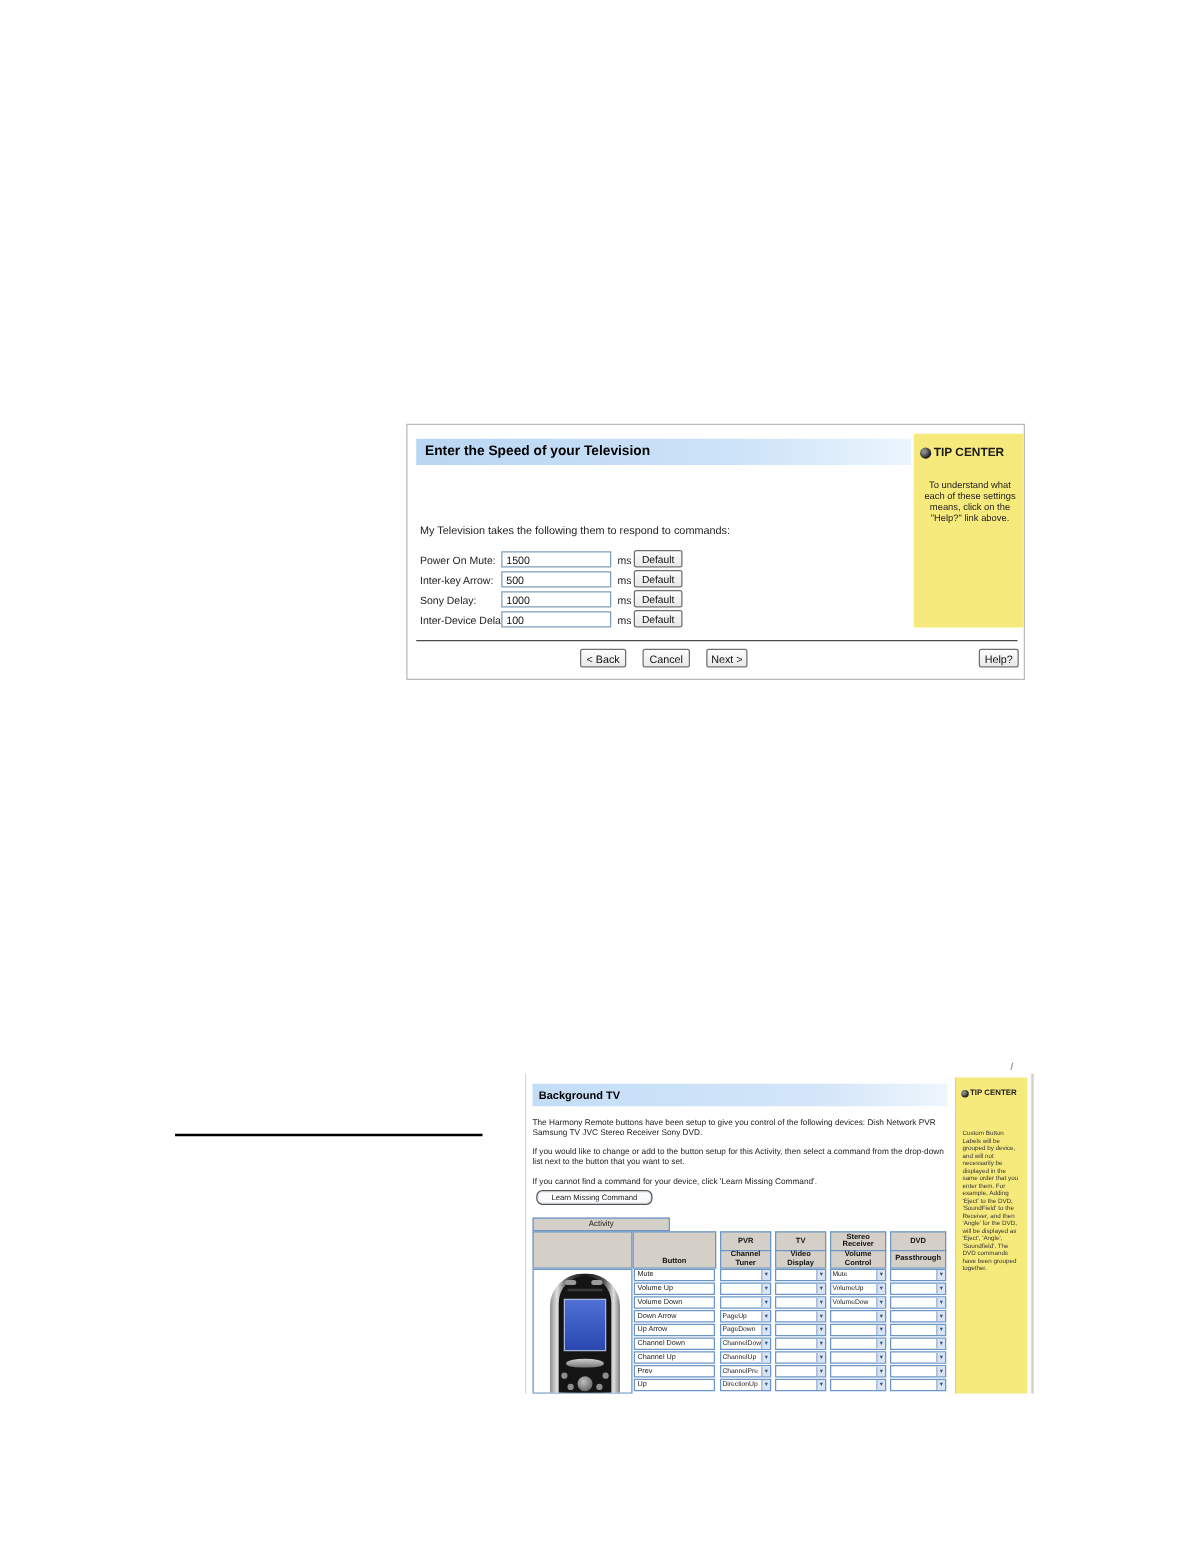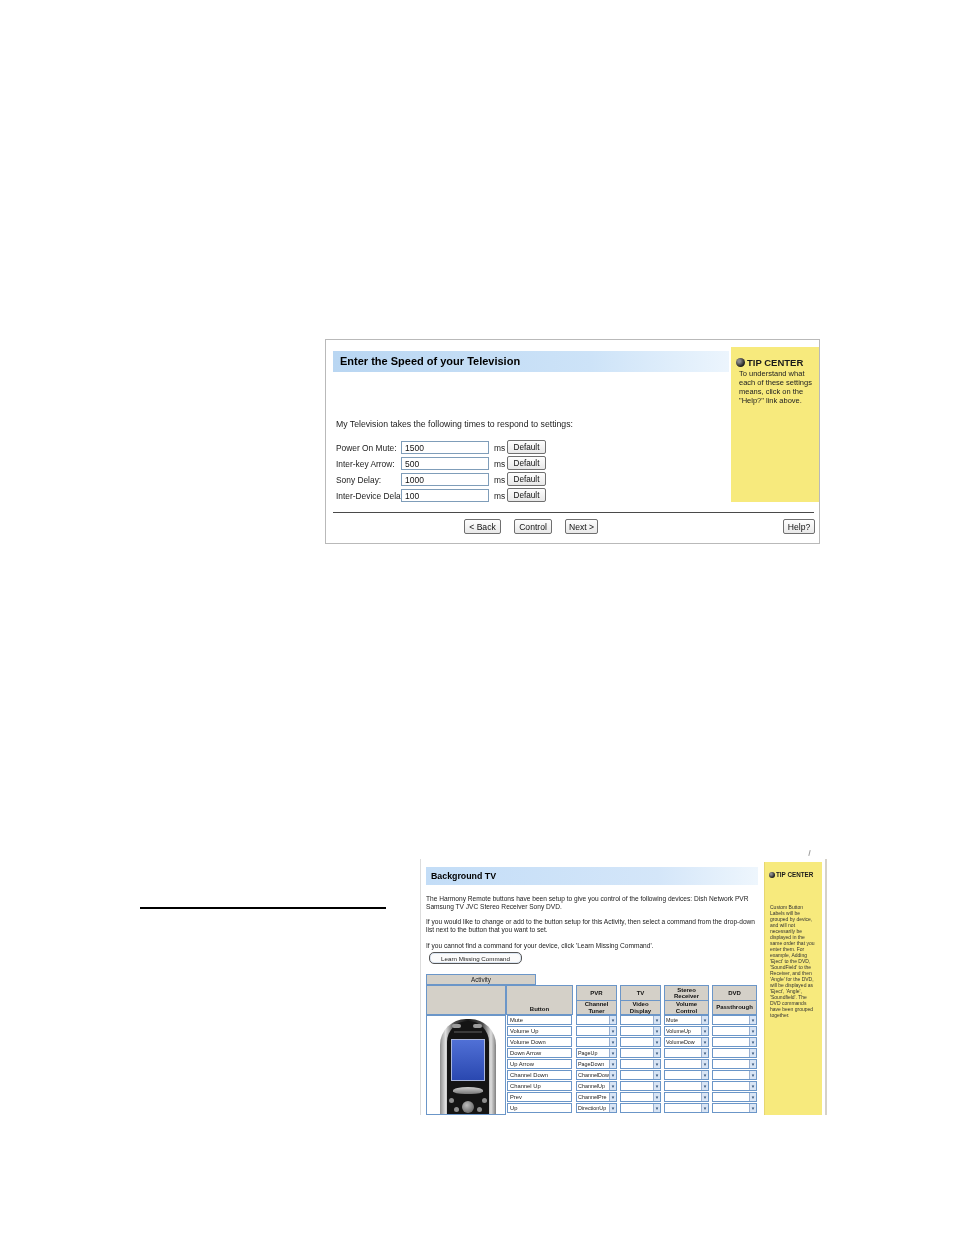--- a/index.html
+++ b/index.html
@@ -5,21 +5,21 @@
   * { margin:0; padding:0; box-sizing:border-box; }
   html,body { width:954px; height:1235px; background:#ffffff; font-family:"Liberation Sans", sans-serif; }
   .page { position:relative; width:954px; height:1235px; background:#fff; overflow:hidden;margin-top:14px; }
 
   
   .dlg1 { position:absolute; left:325px; top:325px; width:495px; height:205px; background:#fff; border:1px solid #b9b9b9; }
   .dlg1-title { position:absolute; left:7px; top:11px; width:396px; height:21px; background:linear-gradient(90deg,#b9d6f2 0%,#cde3f8 65%,#ecf5fd 100%); font-size:11px; font-weight:bold; color:#000; line-height:21px; padding-left:7px; }
   .tip1 { position:absolute; left:405px; top:7px; width:88px; height:155px; background:#f7ea7d; }
   .tip-head1 { position:absolute; left:5px; top:10px; font-size:9.5px; font-weight:bold; color:#1a1a1a; display:flex; align-items:center; gap:2px; }
   .bulb { display:inline-block; width:9px; height:9px; border-radius:50%; background:radial-gradient(circle at 35% 35%, #8a8a8a 15%, #1a1a1a 70%); }
-  .tip-text1 { position:absolute; left:8px; top:22px; width:74px; font-size:7.5px; line-height:9px; color:#222; }
+  .tip-text1 { position:absolute; left:8px; top:36px; width:74px; font-size:7.5px; line-height:9px; color:#222;text-align:center; }
   .intro { position:absolute; left:10px; top:46px; width:390px; font-size:8.7px; line-height:10.5px; color:#222; }
   .sub   { position:absolute; left:10px; top:79px; width:390px; font-size:8.7px; color:#222; }
   .frow  { position:absolute; left:10px; height:14px; }
   .frow label { position:absolute; left:0; top:2px; width:68px; font-size:8.4px; color:#222; white-space:nowrap; }
   .frow input { position:absolute; left:65px; top:0; width:88px; height:13px; border:1px solid #7f9db9; font-size:8.5px; font-family:"Liberation Sans",sans-serif; padding-left:3px; color:#111; background:#fff; }
   .frow .ms { position:absolute; left:158px; top:2px; font-size:8.4px; color:#222; }
   .frow .defbtn { position:absolute; left:171px; top:-1px; width:39px; height:14px; border:1px solid #6f6f6f; border-radius:2px; background:linear-gradient(180deg,#fdfdfd,#e8e8e8); font-size:8.2px; font-family:"Liberation Sans",sans-serif; color:#111; line-height:11px; }
   .dlg1-hr { position:absolute; left:7px; top:172px; width:481px; height:1px; background:#4a4a4a; }
   .wbtn { position:absolute; top:179px; height:15px; border:1px solid #6f6f6f; border-radius:2px; background:linear-gradient(180deg,#fdfdfd,#e9e9e9); font-size:8.6px; font-family:"Liberation Sans",sans-serif; color:#111; }
   .btn-back { left:138px; width:37px; }
@@ -83,21 +83,21 @@
     <div class="dlg1-title">Enter the Speed of your Television</div>
 
     <aside class="tip1">
       <div class="tip-head1">
         <span class="bulb"></span>
         <span>TIP CENTER</span>
       </div>
       <p class="tip-text1">To understand what each of these settings means, click on the "Help?" link above.</p>
     </aside>
 
-    <p class="sub">My Television takes the following times to respond to settings:</p>
+    <p class="sub">My Television takes the following them to respond to commands:</p>
 
     <div class="frow" style="top:101px">
       <label>Power On Mute:</label>
       <input value="1500" style="">
       <span class="ms">ms</span>
       <button class="defbtn">Default</button>
     </div>
     <div class="frow" style="top:117px">
       <label>Inter-key Arrow:</label>
       <input value="500" style="">
@@ -112,21 +112,21 @@
     </div>
     <div class="frow" style="top:149px">
       <label>Inter-Device Delay:</label>
       <input value="100" style="">
       <span class="ms">ms</span>
       <button class="defbtn">Default</button>
     </div>
 
     <div class="dlg1-hr"></div>
     <button class="wbtn btn-back">&lt; Back</button>
-    <button class="wbtn btn-cancel">Control</button>
+    <button class="wbtn btn-cancel">Cancel</button>
     <button class="wbtn btn-next">Next &gt;</button>
     <button class="wbtn btn-help">Help?</button>
   </section>
 
   <div class="doc-divider"></div>
   <div class="tick"></div>
 
   <section class="dlg2">
     <div class="edge"></div>
     <div class="dlg2-title">Background TV</div>

